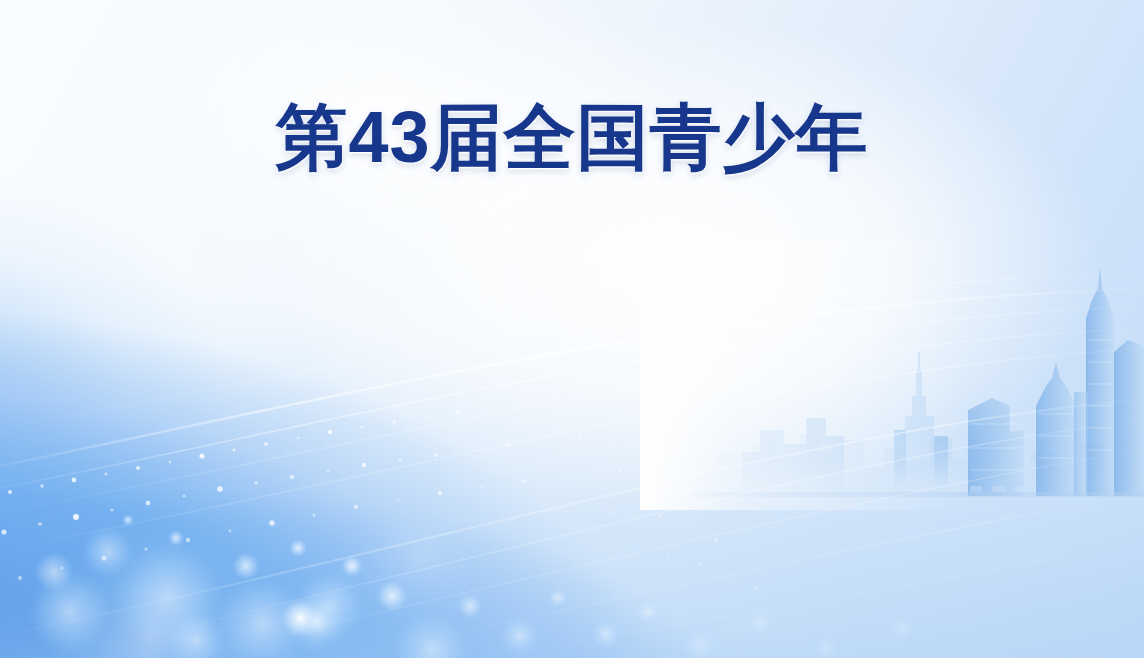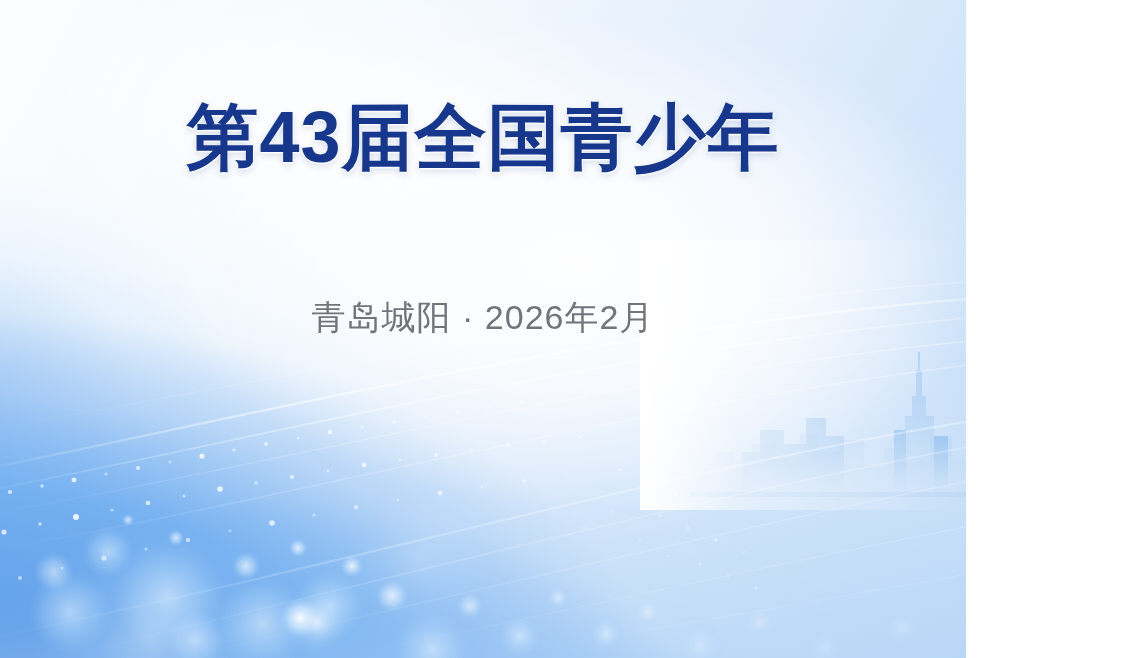--- a/index.html
+++ b/index.html
@@ -2,21 +2,21 @@
 <html><head>
 <meta charset="utf-8">
 <style>
   html, body {
     margin: 0;
     padding: 0;
     background: #ffffff;
   }
   #poster {
     position: relative;
-    width: 966px;
+    width: 1144px;
     height: 658px;
     overflow: hidden;
     font-family: "Liberation Sans", "DejaVu Sans", sans-serif;
     background: #f4f8fd;
   }
 
   
   .layer { position: absolute; inset: 0; pointer-events: none; }
 
   
@@ -340,15 +340,14 @@
     <circle cx="150" cy="640" r="120" fill="url(#glowBig)" opacity="0.45"></circle>
     <circle cx="420" cy="560" r="90" fill="url(#glowBig)" opacity="0.25"></circle>
   </svg>
 
   <div class="layer bg-haze"></div>
 
   <div class="headline">
     <div class="title-line l1">第43届全国青少年</div>
   </div>
 
-  <div class="subtitle">青岛城阳 · 2026年2月</div>
 
 </div>
 
 </body></html>

